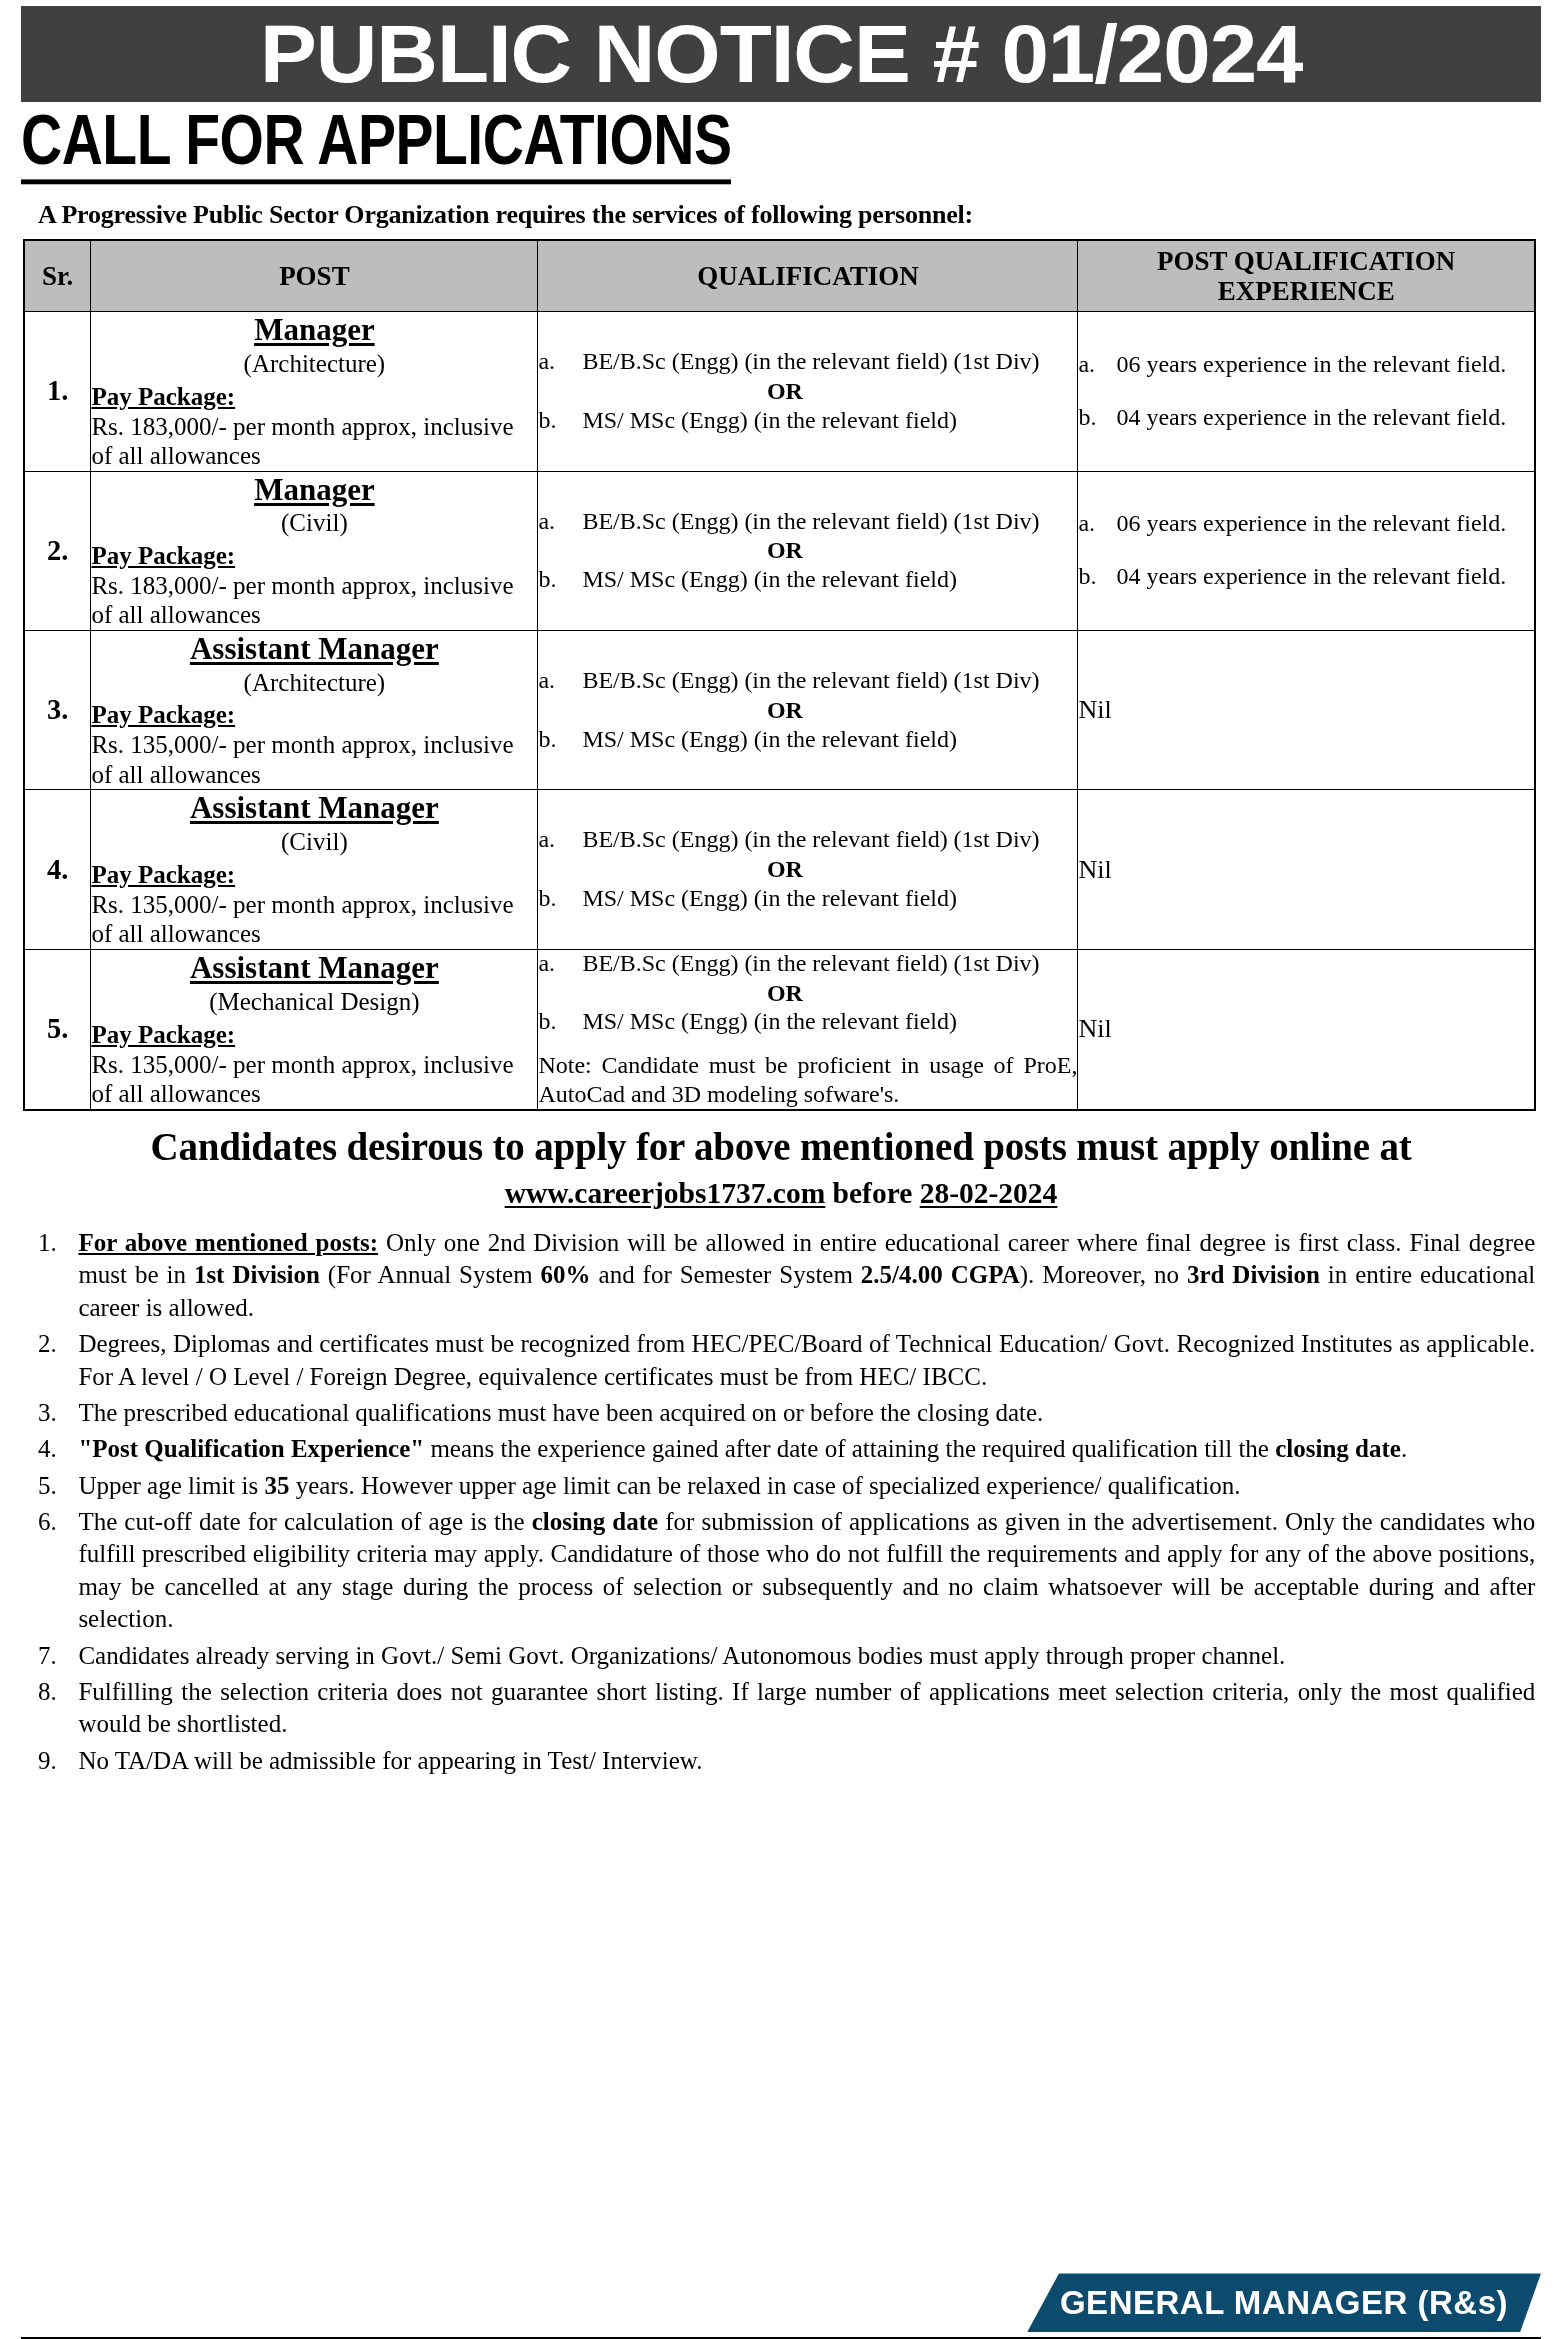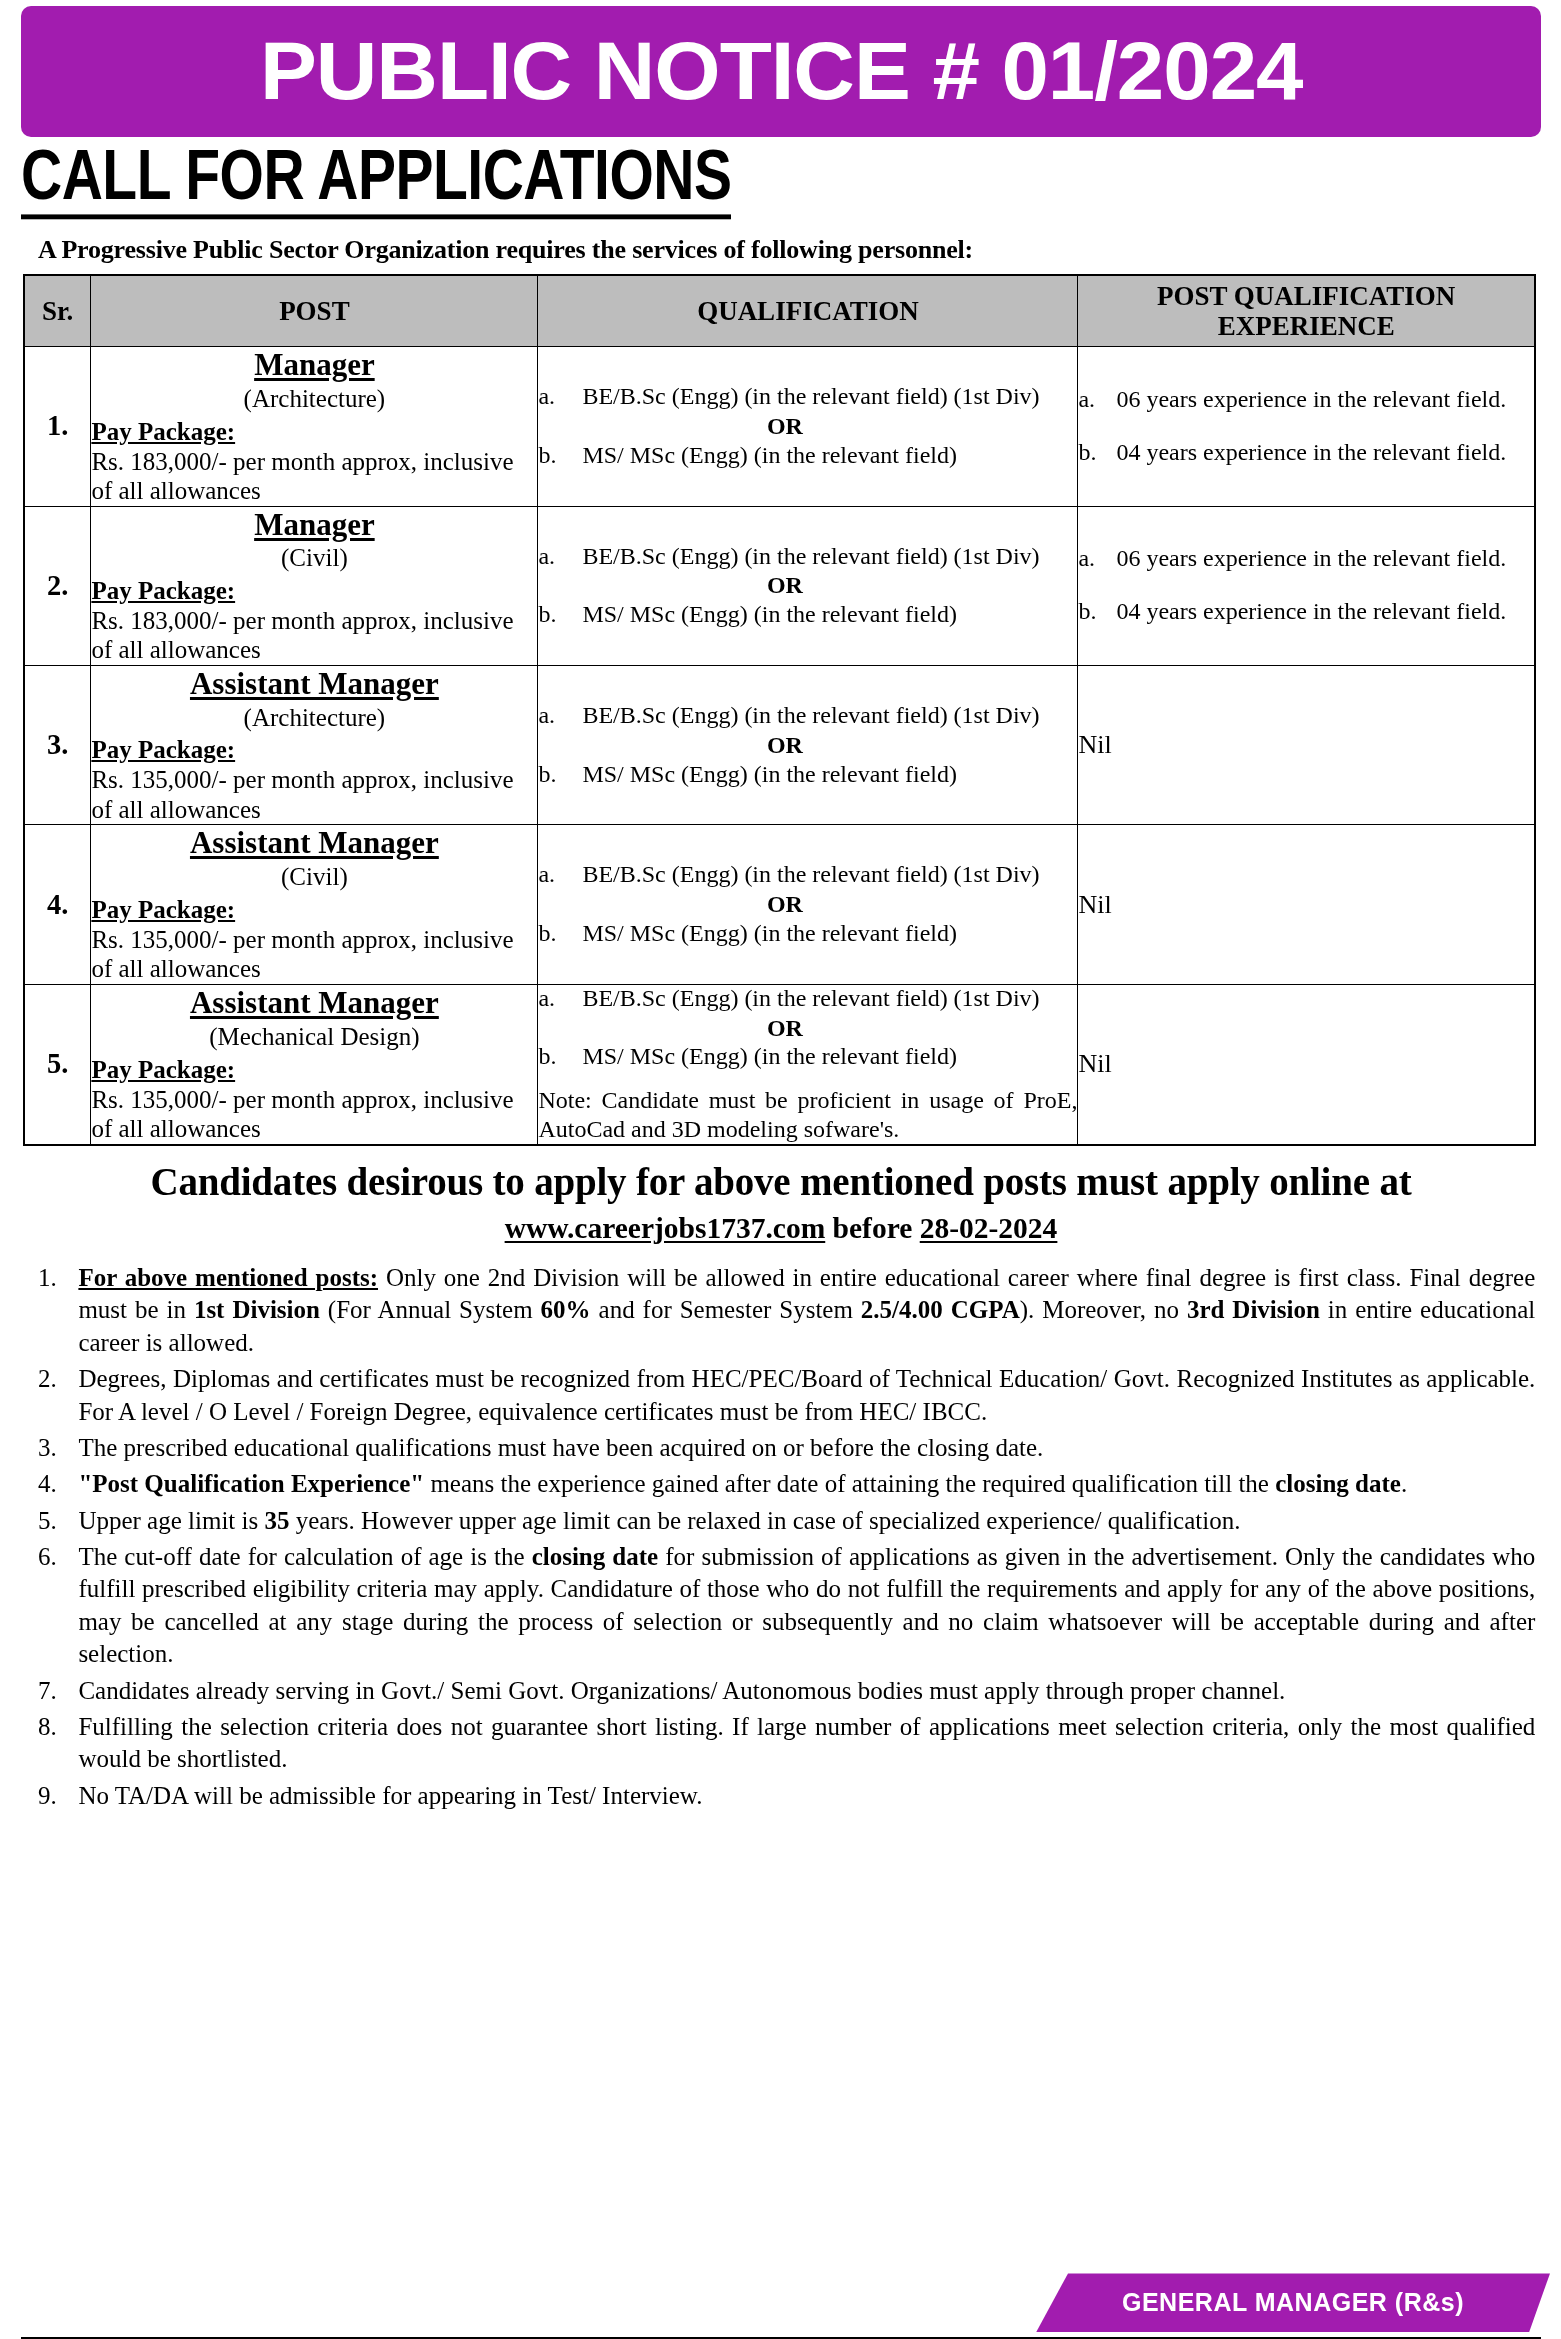--- a/index.html
+++ b/index.html
@@ -19,28 +19,27 @@
     position: relative;
     width: 1562px;
     height: 2340px;
     box-sizing: border-box;
     padding: 0 21px 0 21px;
     background: #ffffff;
   }
 
   
   .masthead {
-    background: #a21caf;
-    height: 131px;
+    background: #404040;
+    height: 96px;
     margin: 5.7px 0 0 0;
     display: flex;
     align-items: center;
     justify-content: center;
     overflow: hidden;
-    border-radius: 10px;
   }
   .masthead-title {
     color: #ffffff;
     font-family: "Liberation Sans", "DejaVu Sans", sans-serif;
     font-weight: bold;
     font-size: 82px;
     letter-spacing: -1px;
     line-height: 1;
     transform: scaleX(1.04);
     white-space: nowrap;
@@ -227,35 +226,35 @@
     left: 5.7px;
     top: 0;
     font-size: 25px;
   }
   ol.instructions b { font-weight: bold; }
   ol.instructions u { text-decoration: underline; text-underline-offset: 1.9px; }
 
   
   .sig-banner {
     position: absolute;
-    right: 12px;
+    right: 21px;
     bottom: 13.3px;
-    background: #a21caf;
+    background: #0c4a6e;
     color: #fff;
     height: 59px;
     min-width: 514px;
     display: flex;
     align-items: center;
     justify-content: center;
     padding: 0 32px;
     box-sizing: border-box;
     clip-path: polygon(32px 0, 100% 0, calc(100% - 21px) 100%, 0 100%);
     font-family: "Liberation Sans", "DejaVu Sans", sans-serif;
     font-weight: bold;
-    font-size: 25px;
+    font-size: 33px;
     letter-spacing: 0.5px;
   }
   .bottom-rule {
     position: absolute;
     left: 21px;
     right: 21px;
     bottom: 3.8px;
     height: 4.8px;
     background: #000;
   }

